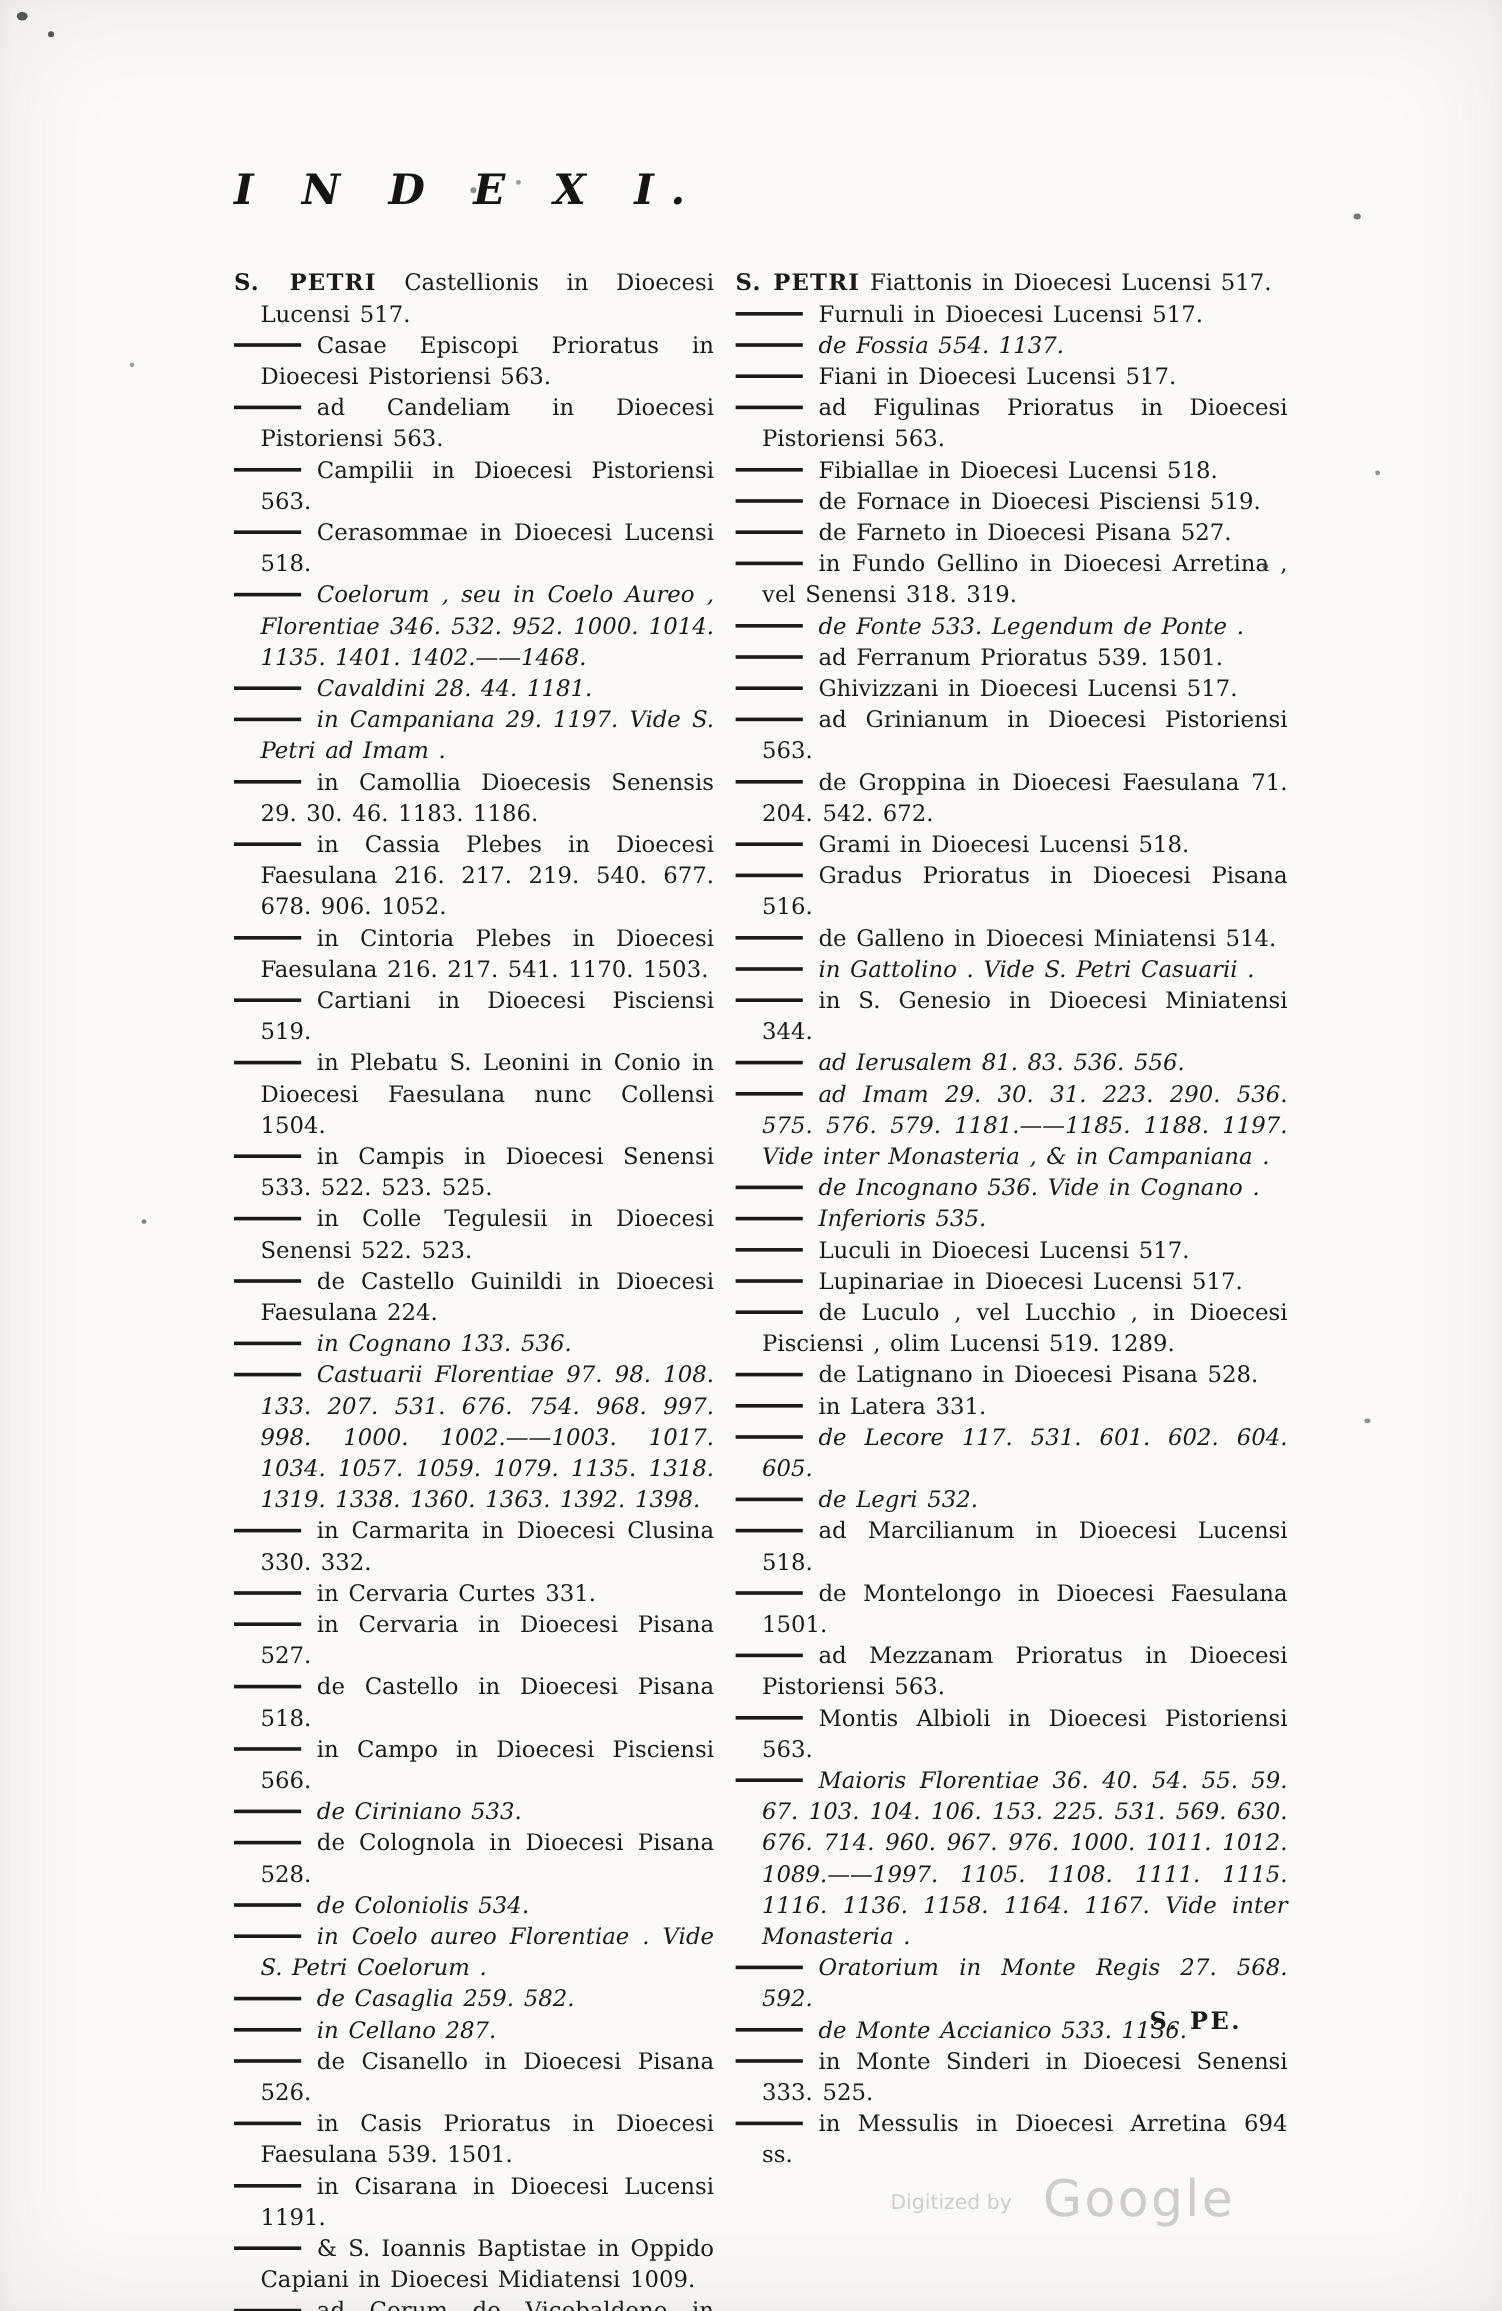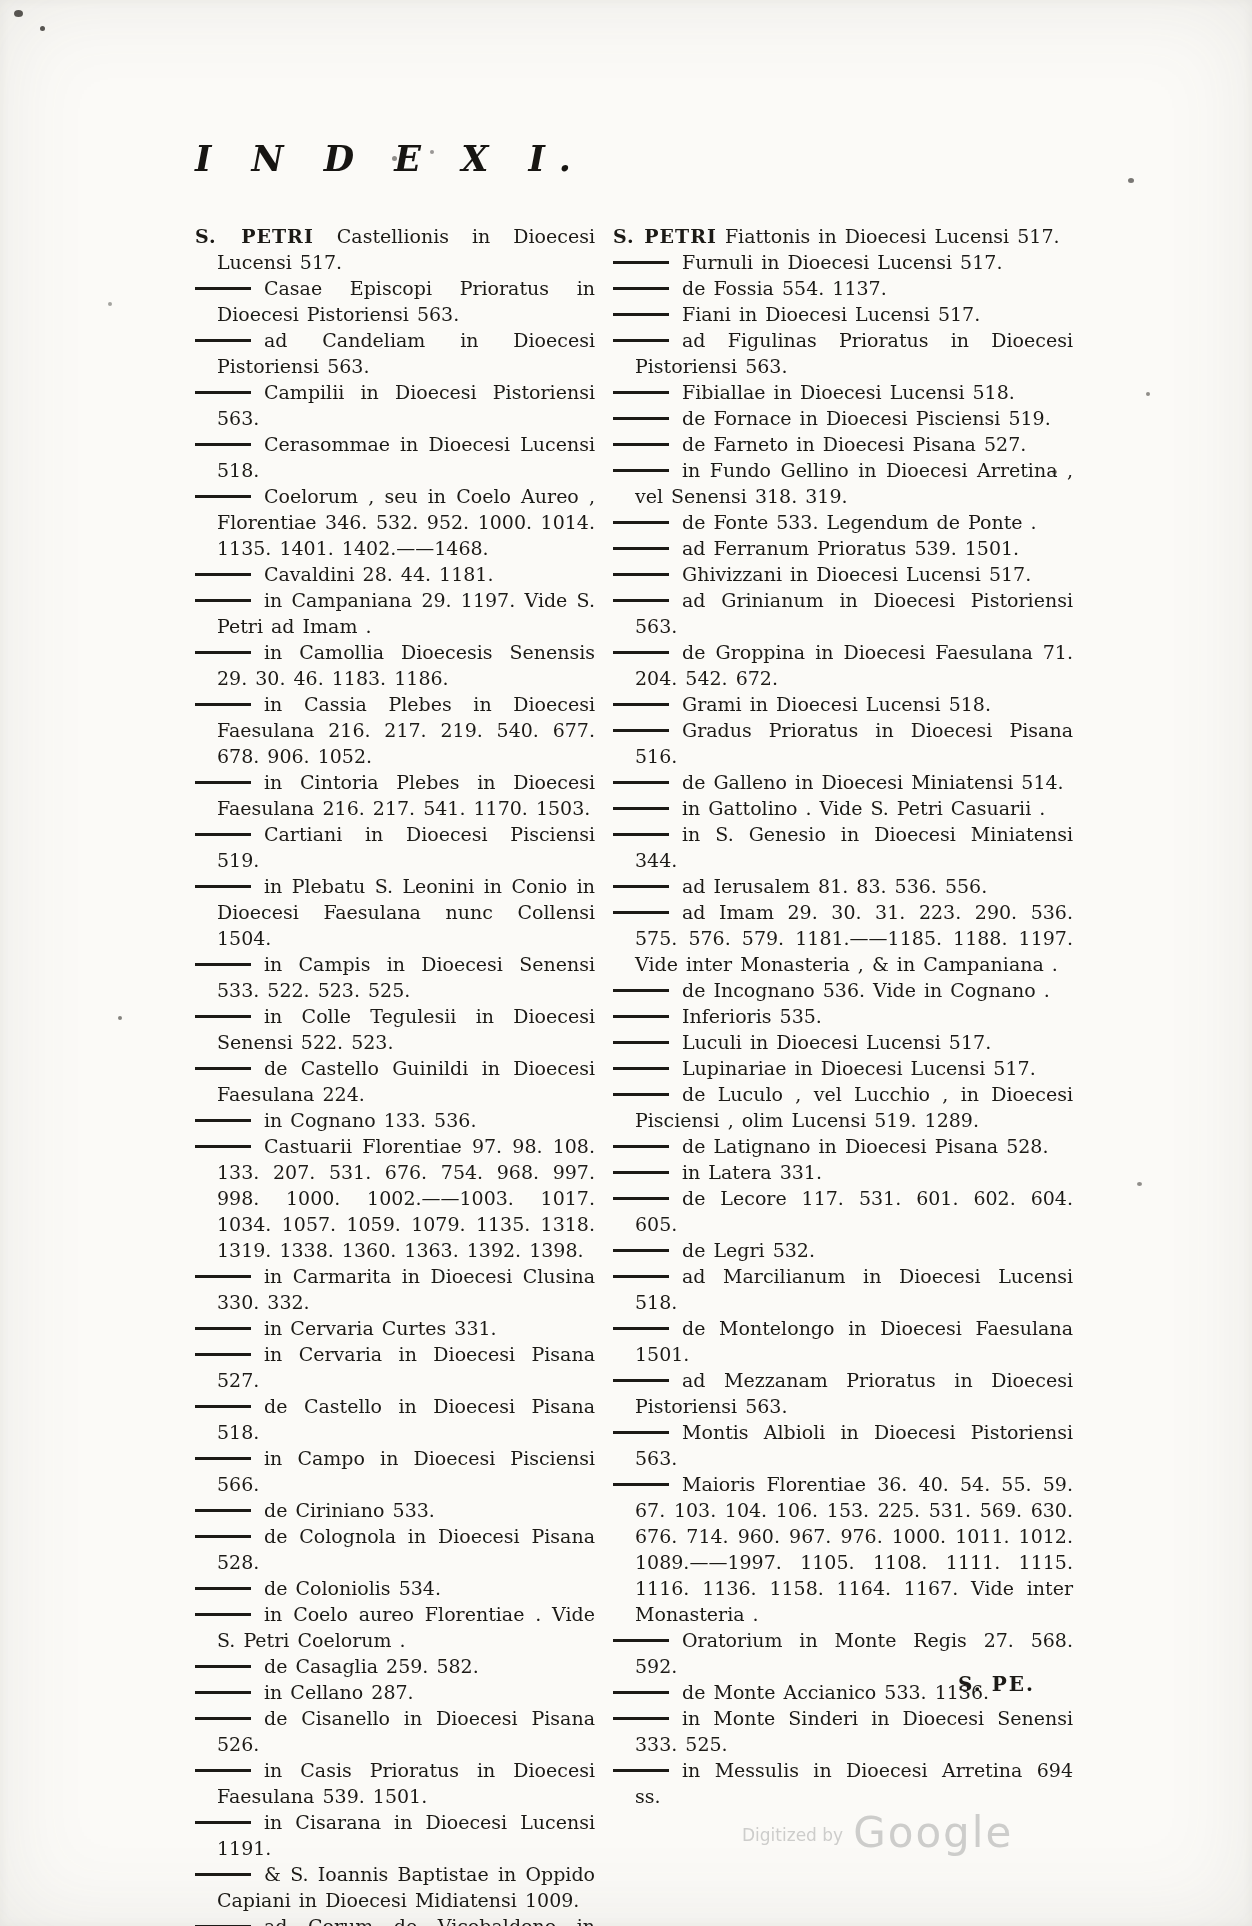--- a/index.html
+++ b/index.html
@@ -25,38 +25,38 @@
   }
   .cols{display:flex;gap:18px;align-items:flex-start;}
   .col{font-size:19px;line-height:26px;}
   .col-left{width:400px;flex:none;}
   .col-right{flex:1;}
   .entry{
     padding-left:22px;text-indent:-22px;
     text-align:justify;
     word-spacing:2px;
   }
-  .entry.it .etext{}
+  .entry.it .etext{font-style:italic;}
   .lead-caps{font-weight:bold;letter-spacing:1px;}
   .dash{
     display:inline-block;width:56px;height:0;
     border-top:3.4px solid #1c1a16;
     vertical-align:middle;transform:translateY(-2px);
     margin-right:13px;
   }
   .catchword{
     position:absolute;left:958px;top:1672px;
     font-size:20px;font-weight:bold;letter-spacing:2px;color:#1c1a16;
   }
   .watermark{
     position:absolute;left:742px;top:1808px;
     color:#cdcdcb;white-space:nowrap;
     font-family:"DejaVu Sans","Liberation Sans",sans-serif;
   }
-  .watermark .wm-prefix{font-size:17px;margin-right:10px;vertical-align:6px;}
+  .watermark .wm-prefix{font-size:17px;margin-right:26px;vertical-align:6px;}
   .watermark .wm-brand{font-size:42px;letter-spacing:2px;}
   .speck{position:absolute;background:#23201c;border-radius:50%;opacity:.75;}
 </style>
 </head>
 <body>
 
 <div class="page">
 
   <div class="content">
     <div class="title">I N D E X I.</div>

